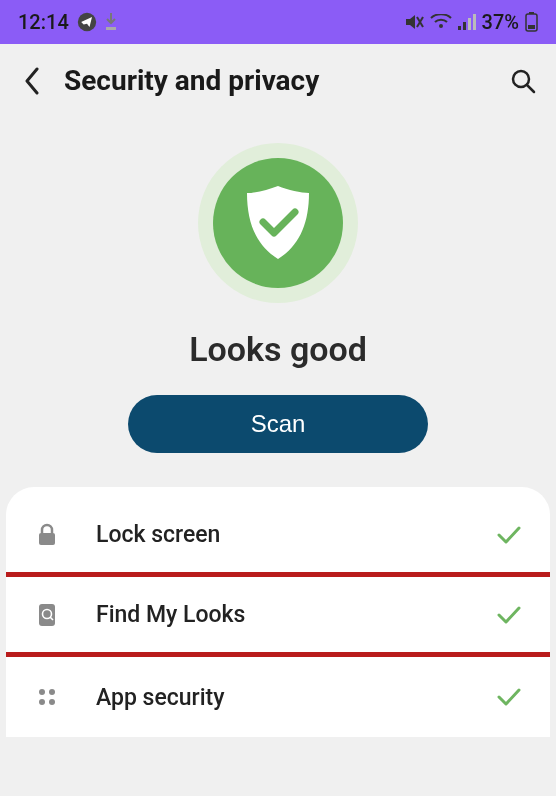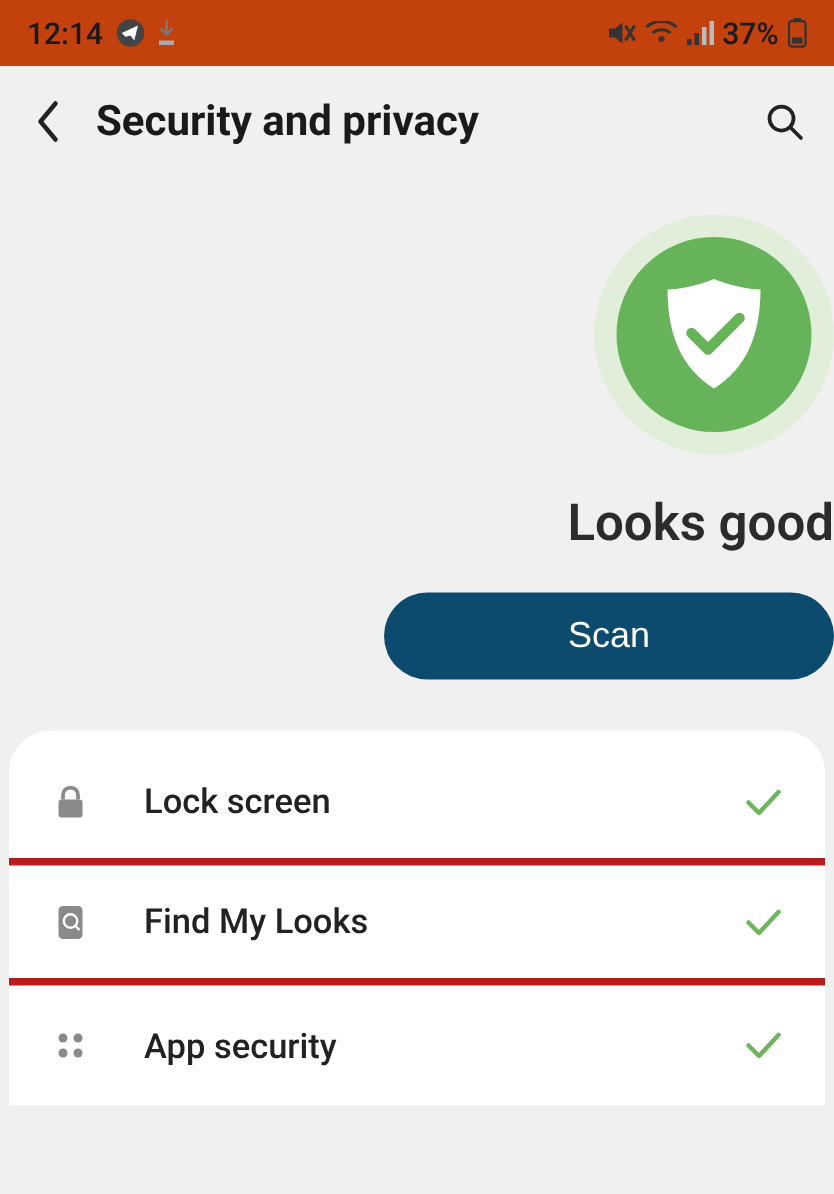--- a/index.html
+++ b/index.html
@@ -10,38 +10,38 @@
     color: #1a1a1a;
     overflow: hidden;
   }
   .statusbar {
     height: 44px;
     display: flex;
     align-items: center;
     padding: 0 18px;
     font-size: 20px;
     font-weight: 500;
-    background: #c2410c;
+    background: #8b5cf6;
   }
   .statusbar .left { display: flex; align-items: center; gap: 8px; }
   .statusbar .right { margin-left: auto; display: flex; align-items: center; gap: 6px; font-size: 20px; }
   .ic { display: inline-flex; align-items: center; justify-content: center; }
   .header {
     display: flex;
     align-items: center;
     padding: 20px 18px 30px 18px;
     gap: 18px;
   }
   .back { width: 28px; height: 28px; }
   .title { font-size: 28px; font-weight: 700; }
   .search { margin-left: auto; width: 30px; height: 30px; }
   .hero {
     display: flex;
     flex-direction: column;
-    align-items: flex-end;
+    align-items: center;
     padding: 16px 0 34px 0;
   }
   .shield-wrap {
     width: 160px; height: 160px;
     border-radius: 50%;
     background: #e1eeda;
     display: flex; align-items: center; justify-content: center;
   }
   .shield-inner {
     width: 130px; height: 130px;

